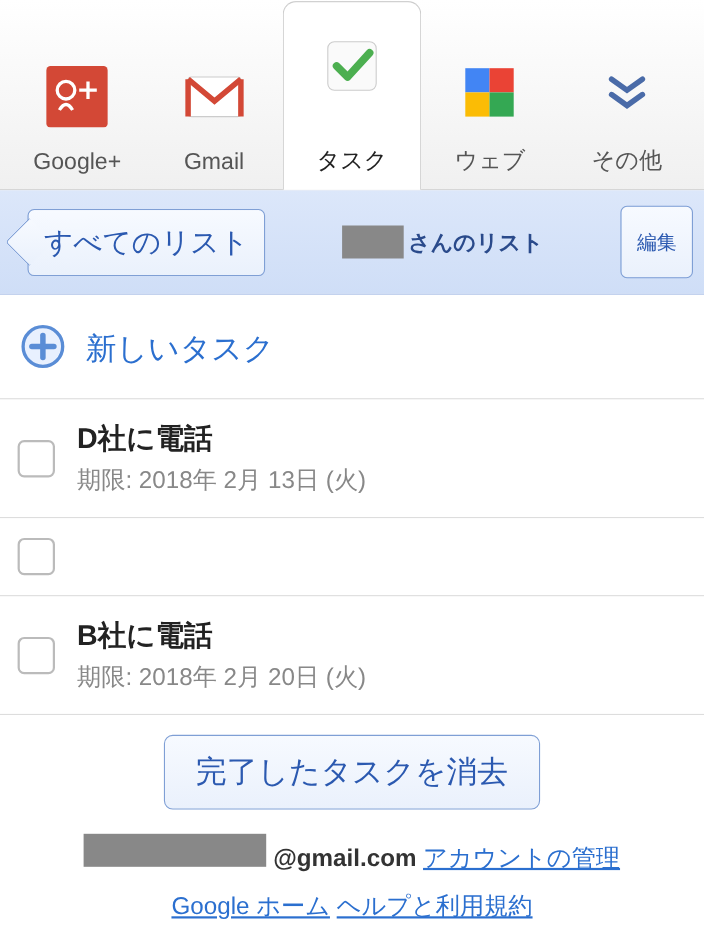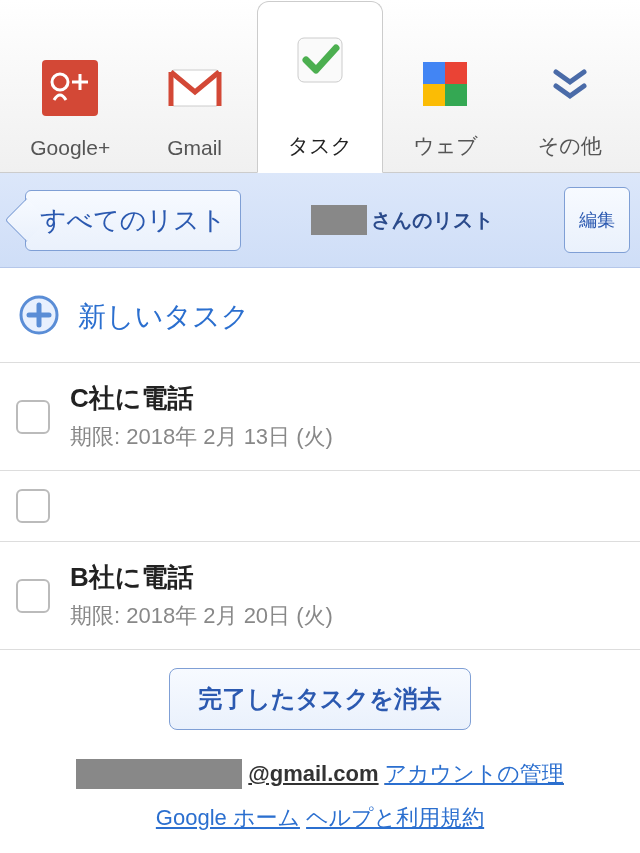--- a/index.html
+++ b/index.html
@@ -164,41 +164,39 @@
     .clear-button-row {
       display: flex;
       justify-content: center;
       padding: 18px 0 22px;
     }
     .clear-button {
       background: linear-gradient(to bottom, #f7faff 0%, #eaf1fc 100%);
       border: 1px solid #7f9fd5;
       border-radius: 8px;
       padding: 14px 28px;
-      font-size: 24px;
+      font-size: 28px;
       color: #2b59b0;
-      font-weight: 700;
+      font-weight: 400;
     }
     .footer {
       text-align: center;
       font-size: 22px;
       color: #333;
       line-height: 2;
     }
     .footer a {
       color: #2b6fcf;
       text-decoration: underline;
     }
     .footer .email-line {
       display: flex;
-      align-items: center;
       justify-content: center;
       gap: 6px;
       flex-wrap: wrap;
-      text-decoration: underline;
     }
     .copyright {
       margin-top: 12px;
       font-size: 22px;
       color: #333;
     }
   </style>
 </head>
 <body>
 
@@ -277,21 +275,21 @@
       <line x1="21" y1="11" x2="21" y2="31" stroke="#5a8dd6" stroke-width="5" stroke-linecap="round"></line>
       <line x1="11" y1="21" x2="31" y2="21" stroke="#5a8dd6" stroke-width="5" stroke-linecap="round"></line>
     </svg>
   </div>
   <div class="new-task-label">新しいタスク</div>
 </div>
 
 <div class="task-item">
   <div class="checkbox"></div>
   <div class="task-content">
-    <div class="task-title">C社に電話</div>
+    <div class="task-title">D社に電話</div>
     <div class="task-due">期限: 2018年 2月 13日 (火)</div>
   </div>
 </div>
 
 <div class="task-item">
   <div class="checkbox"></div>
 </div>
 
 <div class="task-item">
   <div class="checkbox"></div>

